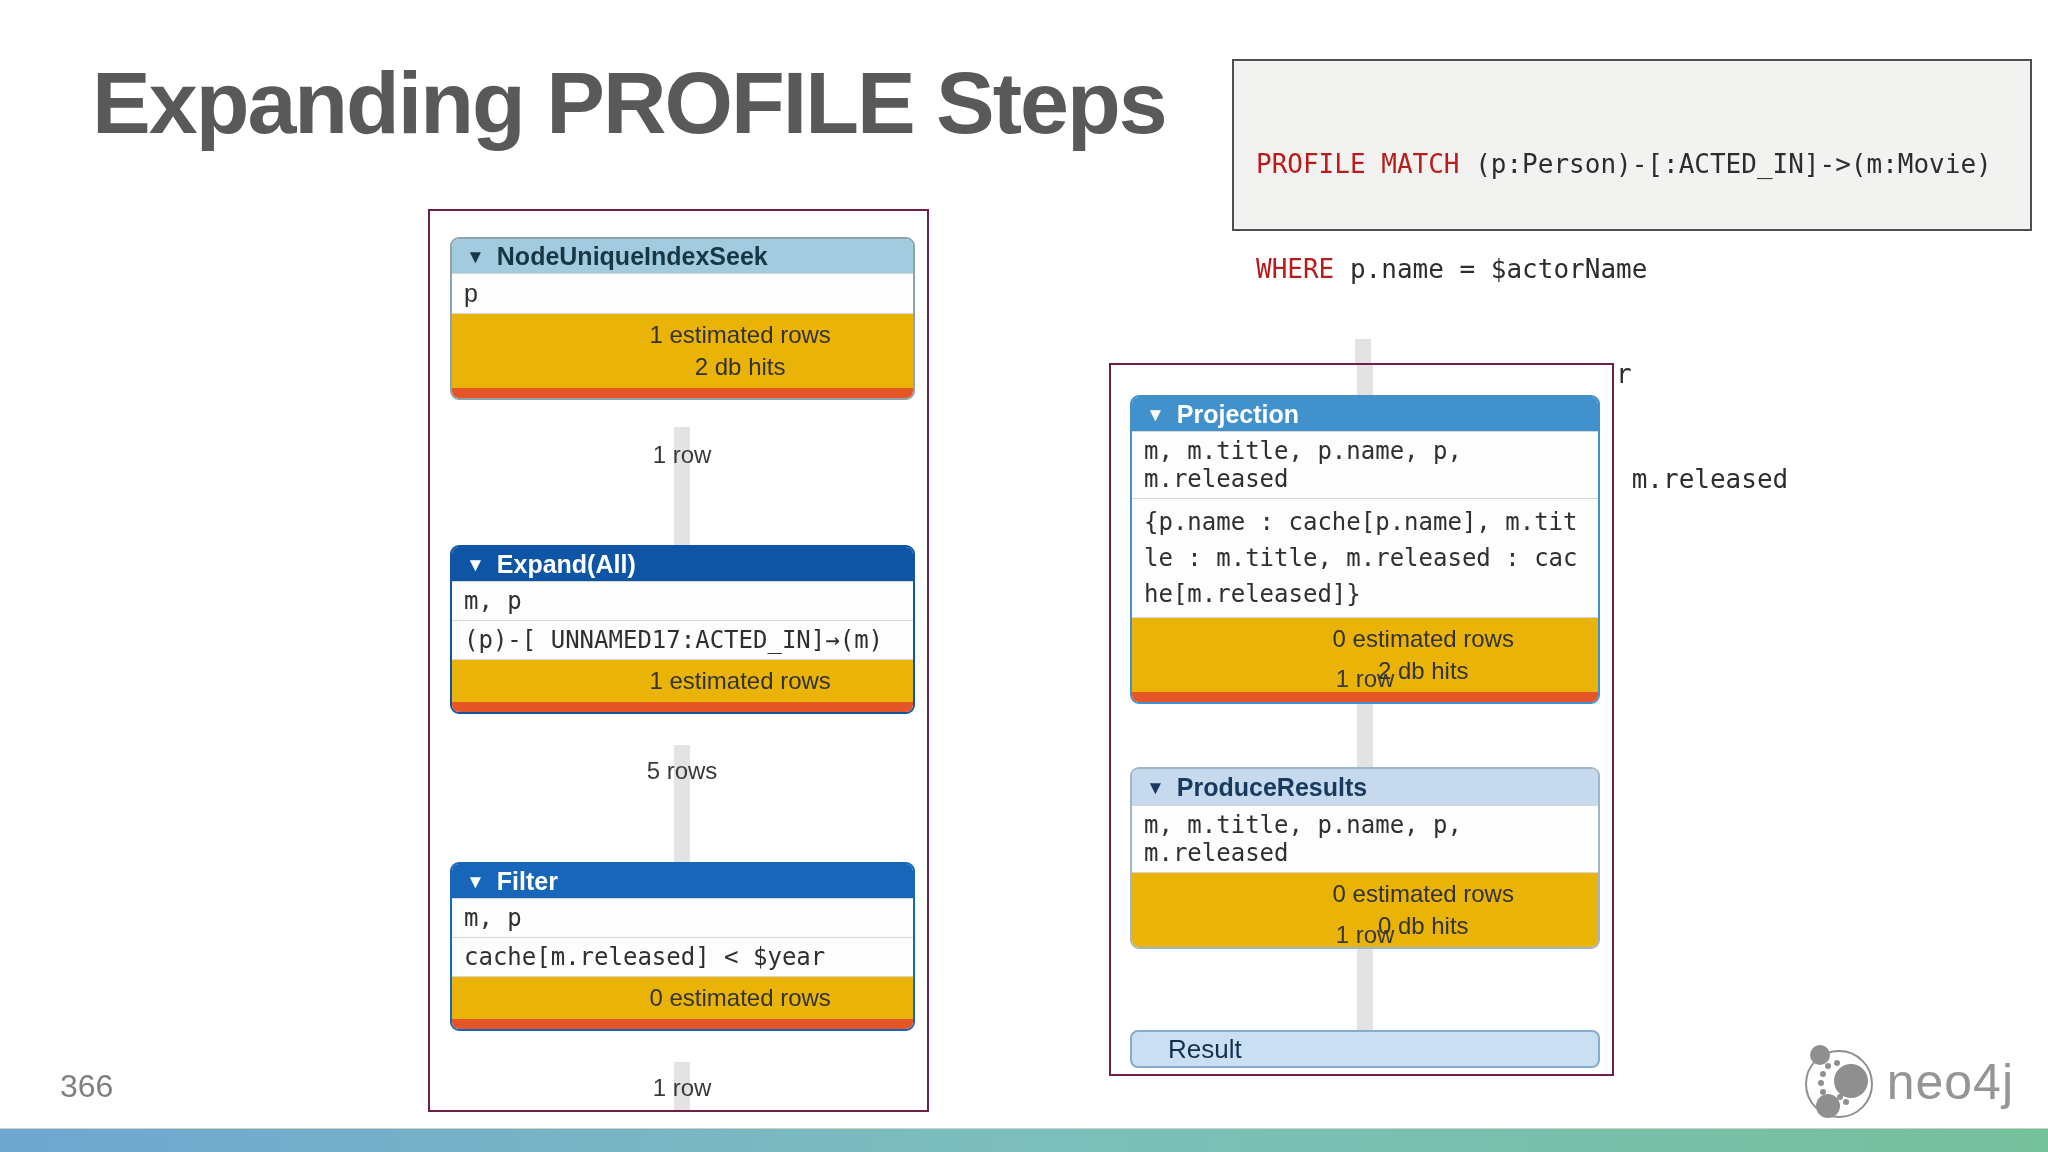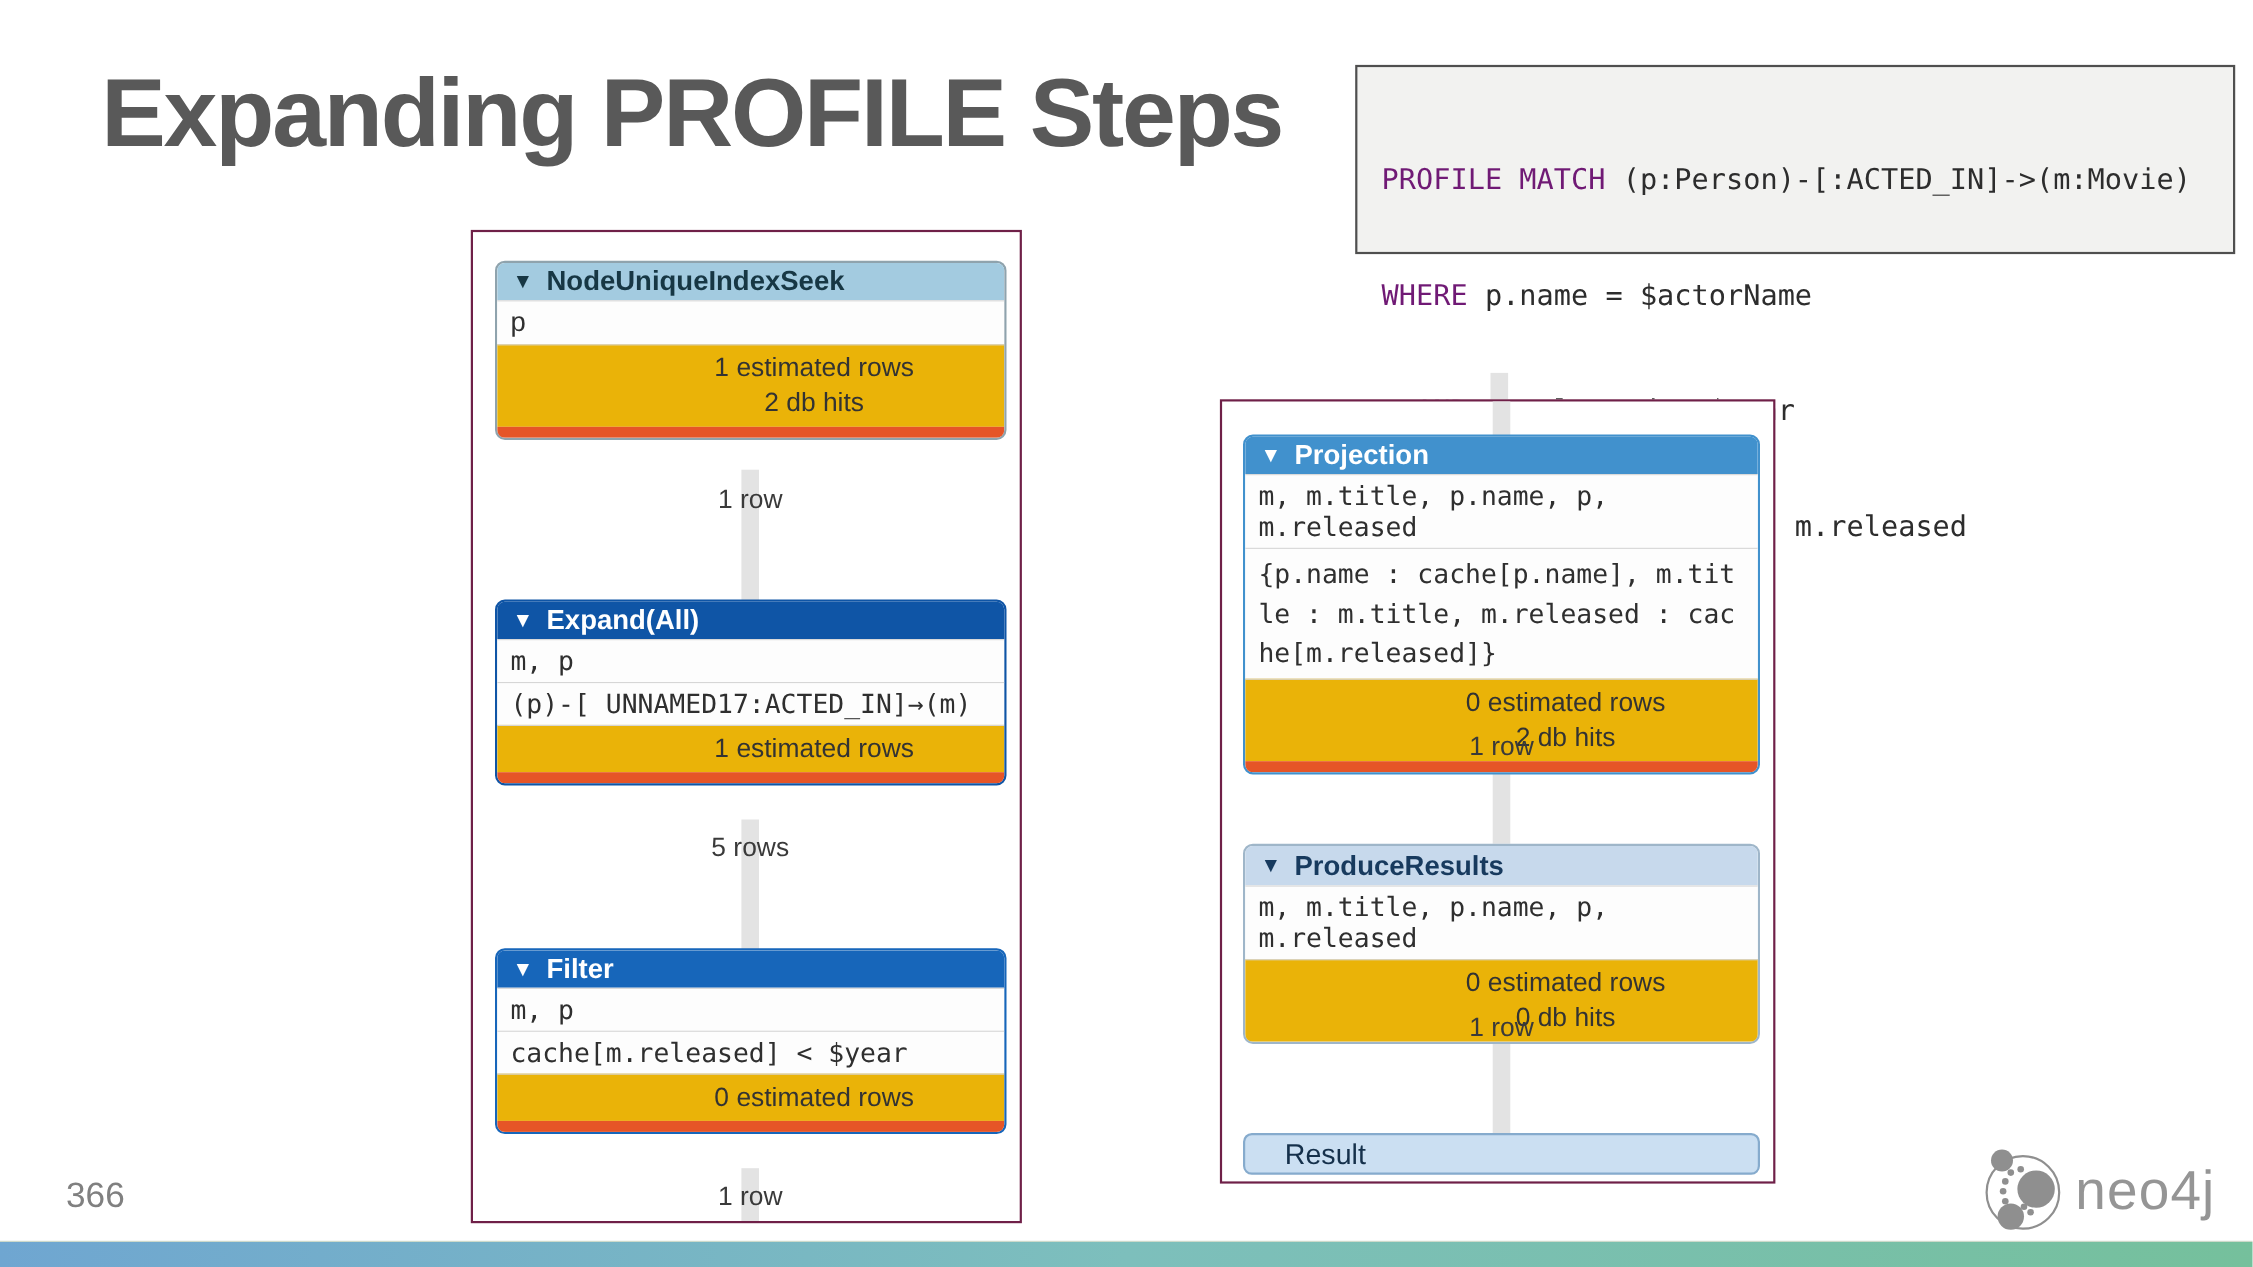--- a/index.html
+++ b/index.html
@@ -15,21 +15,21 @@
   }
 
   
   .code-box {
     position:absolute; left:1232px; top:59px; width:800px; height:172px;
     box-sizing:border-box; background:#f2f2f0; border:2px solid #4f4f4f;
     padding:16px 22px; font-family:"DejaVu Sans Mono", monospace;
     font-size:26px; line-height:35px; color:#2d2d2d; white-space:pre;
   }
   .code-line { white-space:pre; }
-  .kw { color:#701a75; white-space:pre; }
+  .kw { color:#b91c1c; white-space:pre; }
   .code-rest { white-space:pre; }
 
   
   .plan-panel { position:absolute; box-sizing:border-box; border:2px solid #6f2048; background:#ffffff; }
   .panel-left  { left:428px; top:209px; width:501px; height:903px; }
   .panel-right { left:1109px; top:363px; width:505px; height:713px; }
 
   
   .op-box {
     position:absolute; box-sizing:border-box; background:#ffffff;

